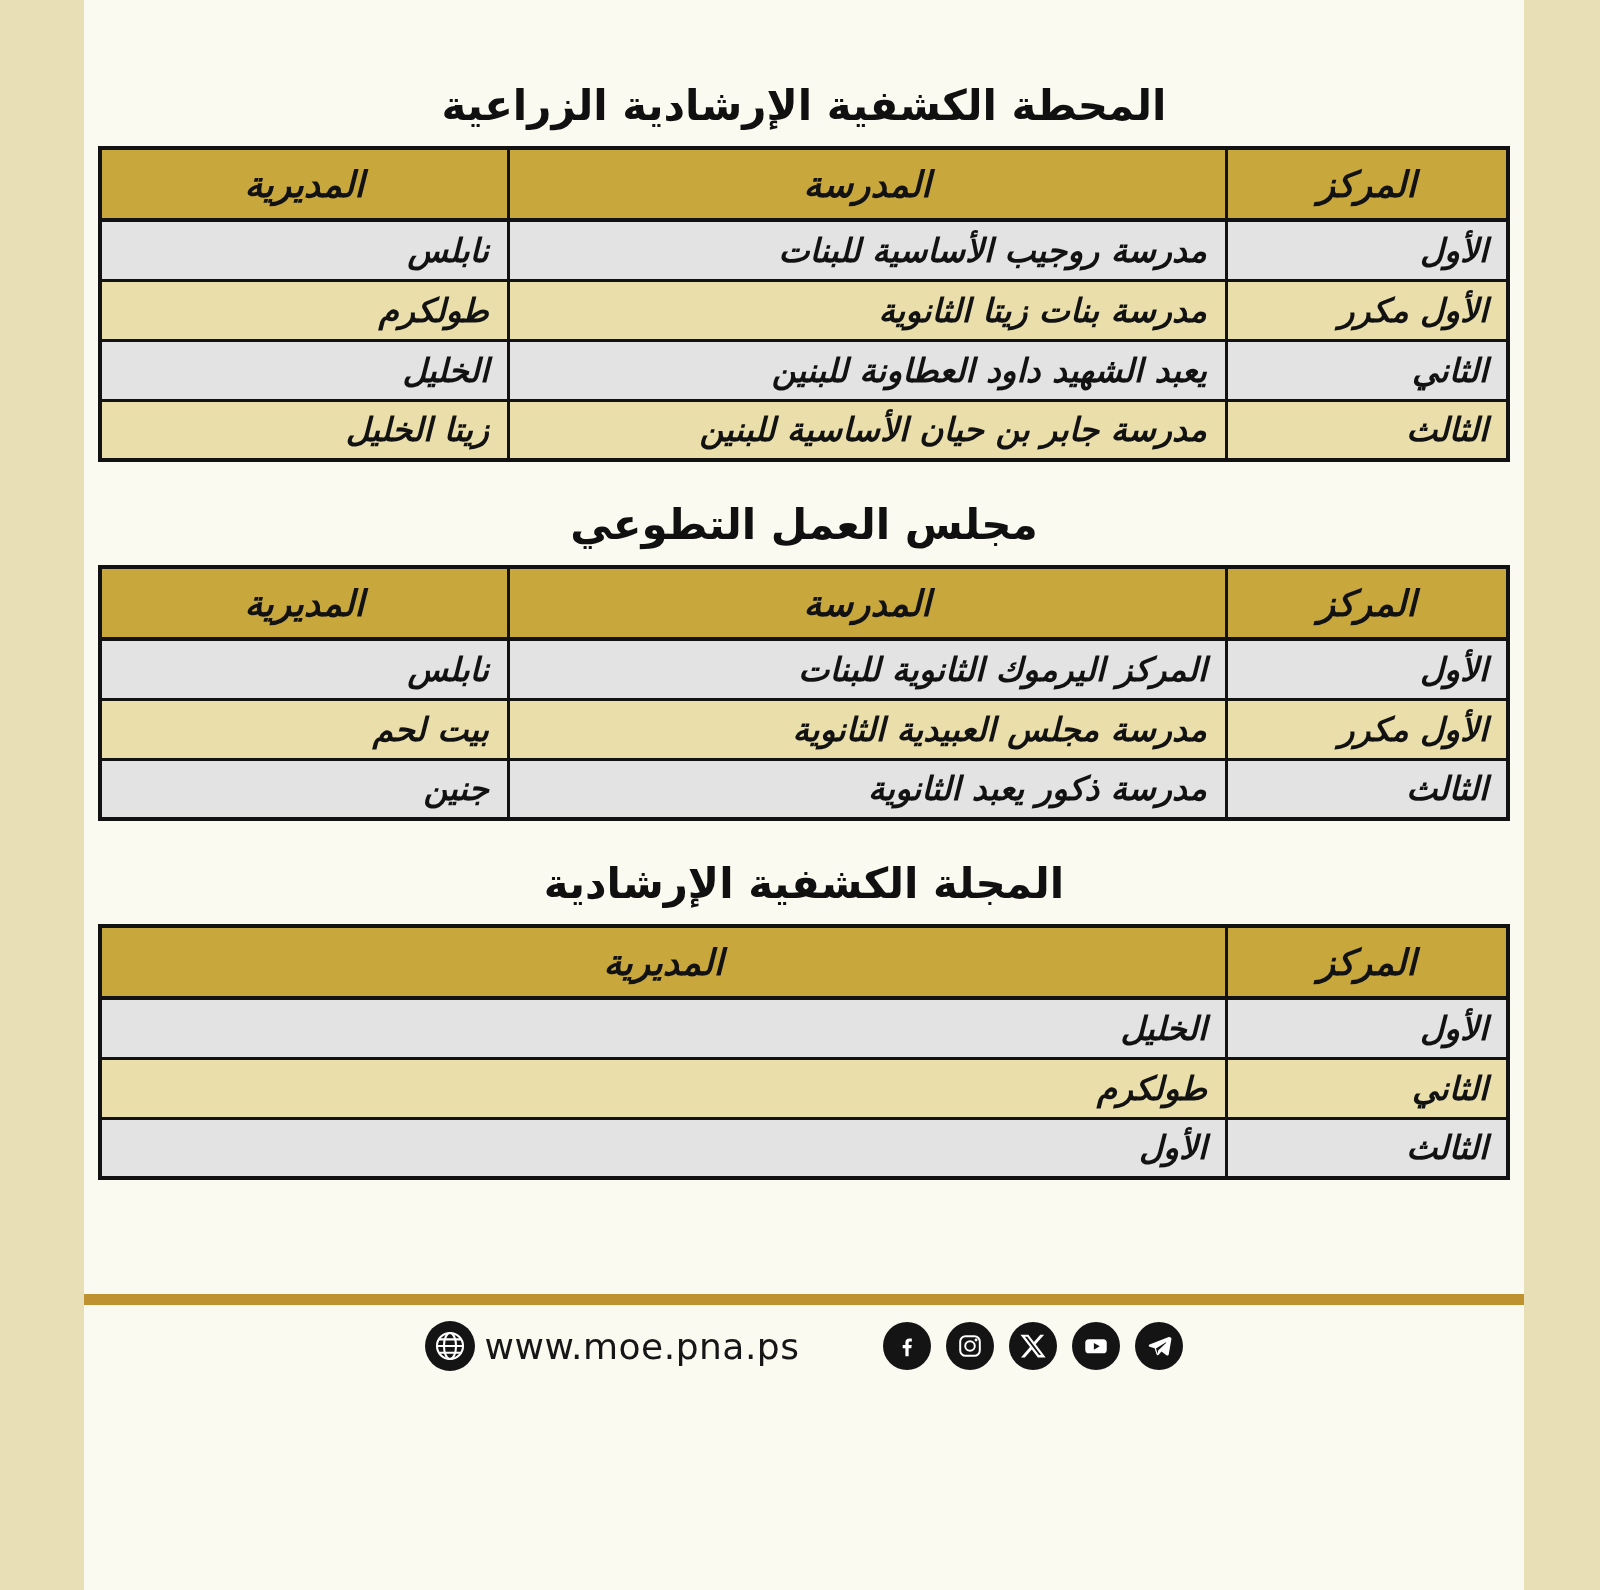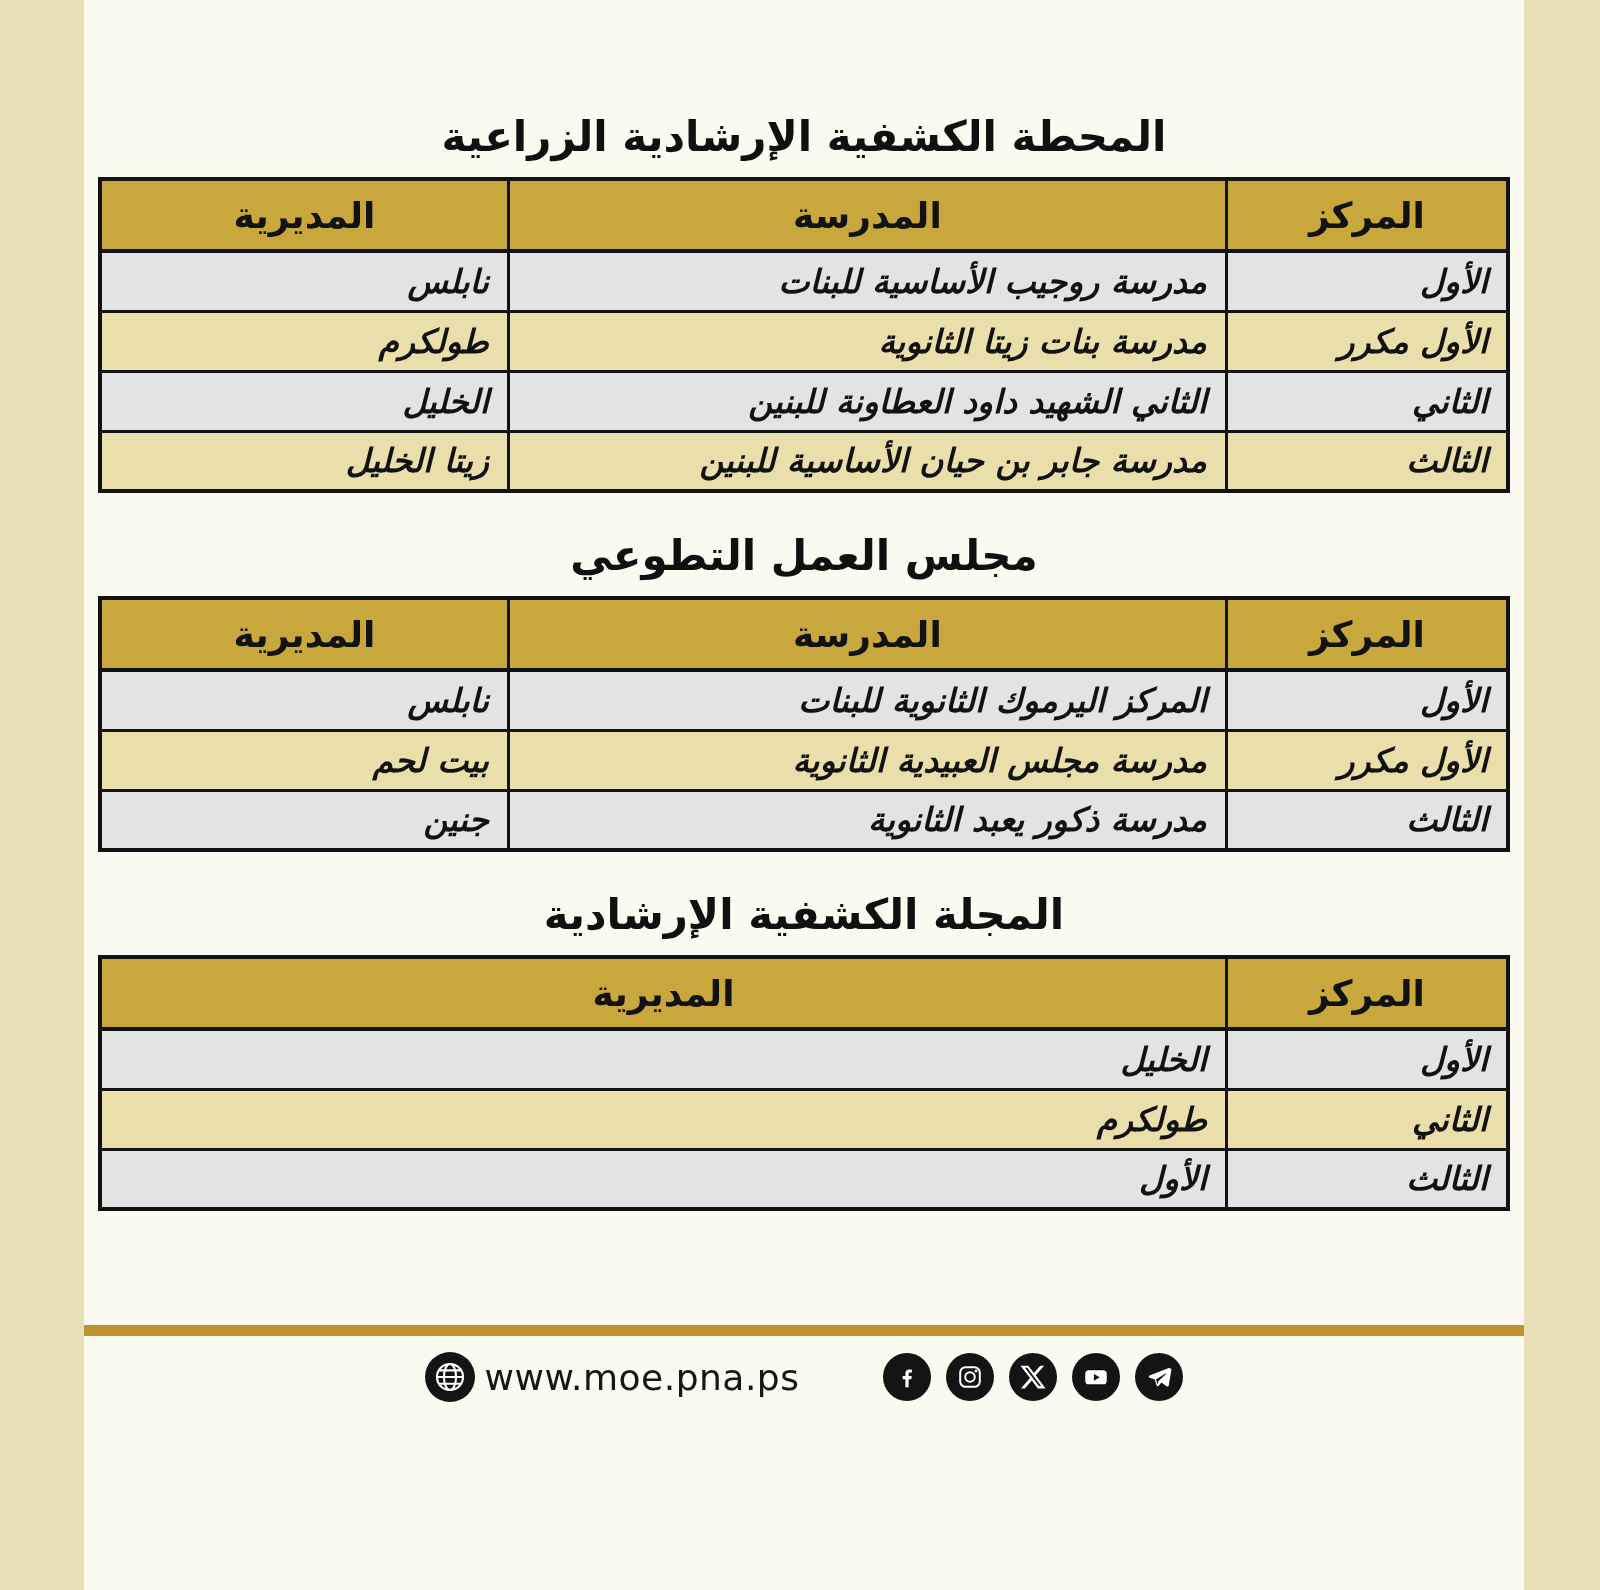--- a/index.html
+++ b/index.html
@@ -10,21 +10,21 @@
     color:#121212;
     position:relative;
   }
   .panel {
     position:absolute; top:0; bottom:0; left:84px; width:1440px;
     background:#fafaf0;
   }
   .content { padding:0 14px; }
 
   .tbl-section { text-align:center; }
-  .tbl-section.first { padding-top:112px; }
+  .tbl-section.first { padding-top:81px; }
   .tbl-section.later { margin-top:38px; }
 
   .tbl-title {
     font-size:42px; font-weight:700; color:#101010;
     margin-bottom:16px; letter-spacing:0;
   }
 
   table.data-table {
     width:100%; border-collapse:collapse;
     border:4px solid #121212;
@@ -35,20 +35,21 @@
     border:3px solid #121212;
     text-align:right;
     padding:0 18px;
     font-weight:700;
     overflow:hidden; white-space:nowrap;
   }
   table.data-table th {
     background:#c8a83c;
     height:72px; font-size:36px; text-align:center;
     border-bottom:4px solid #121212;
+    font-style:italic;
   }
   table.data-table td { height:60px; font-size:33px;font-style:italic; }
   table.data-table tbody tr:nth-child(odd)  td { background:#e3e3e3; }
   table.data-table tbody tr:nth-child(even) td { background:#eadfab; }
 
   .footer { direction:ltr; }
   .footer-bar {
     margin-top:114px; height:11px; background:#bf9231;
     margin-left:-14px; margin-right:-14px;
   }
@@ -97,21 +98,21 @@
                 <td>مدرسة روجيب الأساسية للبنات</td>
                 <td>نابلس</td>
               </tr>
               <tr>
                 <td>الأول مكرر</td>
                 <td>مدرسة بنات زيتا الثانوية</td>
                 <td>طولكرم</td>
               </tr>
               <tr>
                 <td>الثاني</td>
-                <td>الثاني الشهيد داود العطاونة للبنين</td>
+                <td>يعبد الشهيد داود العطاونة للبنين</td>
                 <td>الخليل</td>
               </tr>
               <tr>
                 <td>الثالث</td>
                 <td>مدرسة جابر بن حيان الأساسية للبنين</td>
                 <td>زيتا الخليل</td>
               </tr>
             </tbody>
           </table>
         </section>

